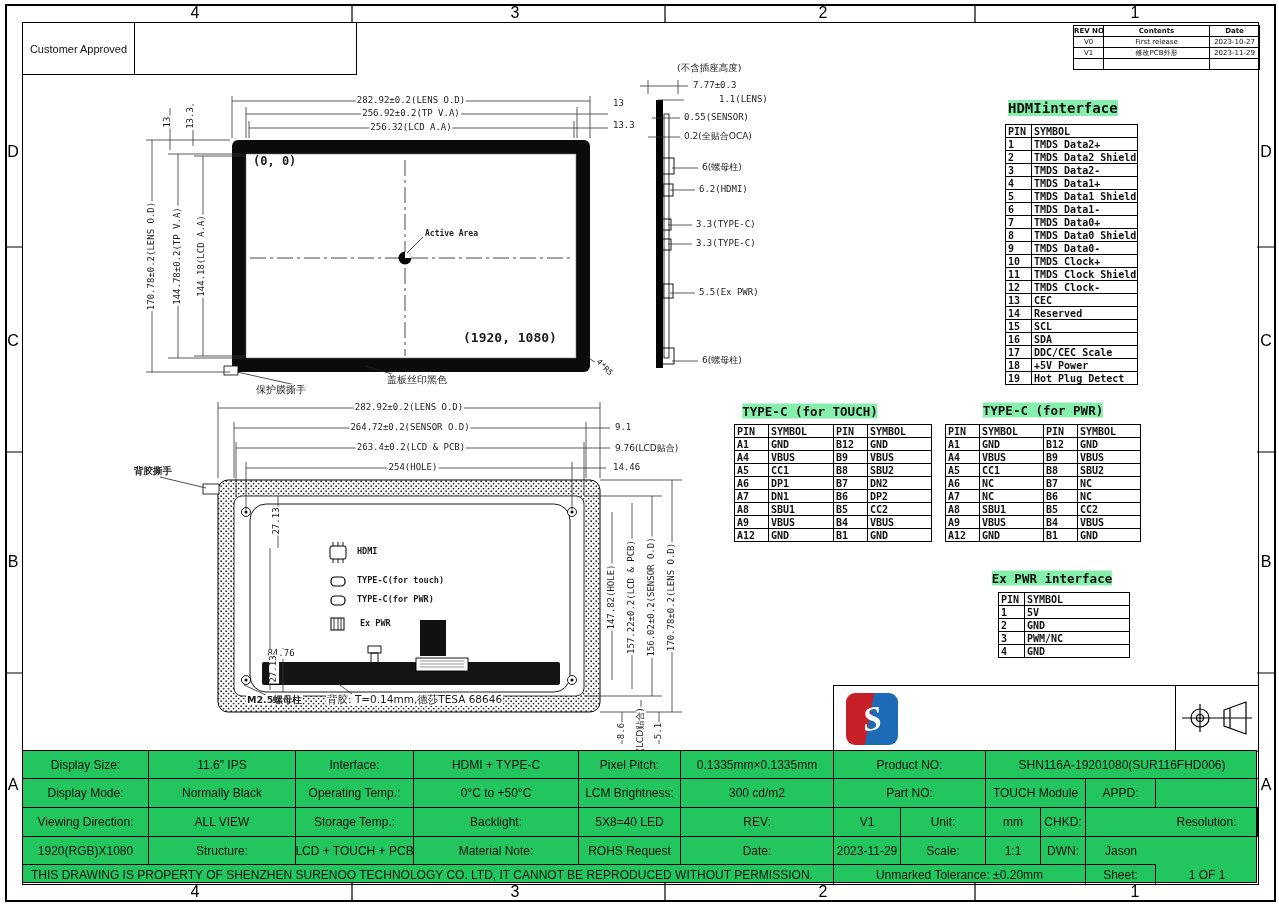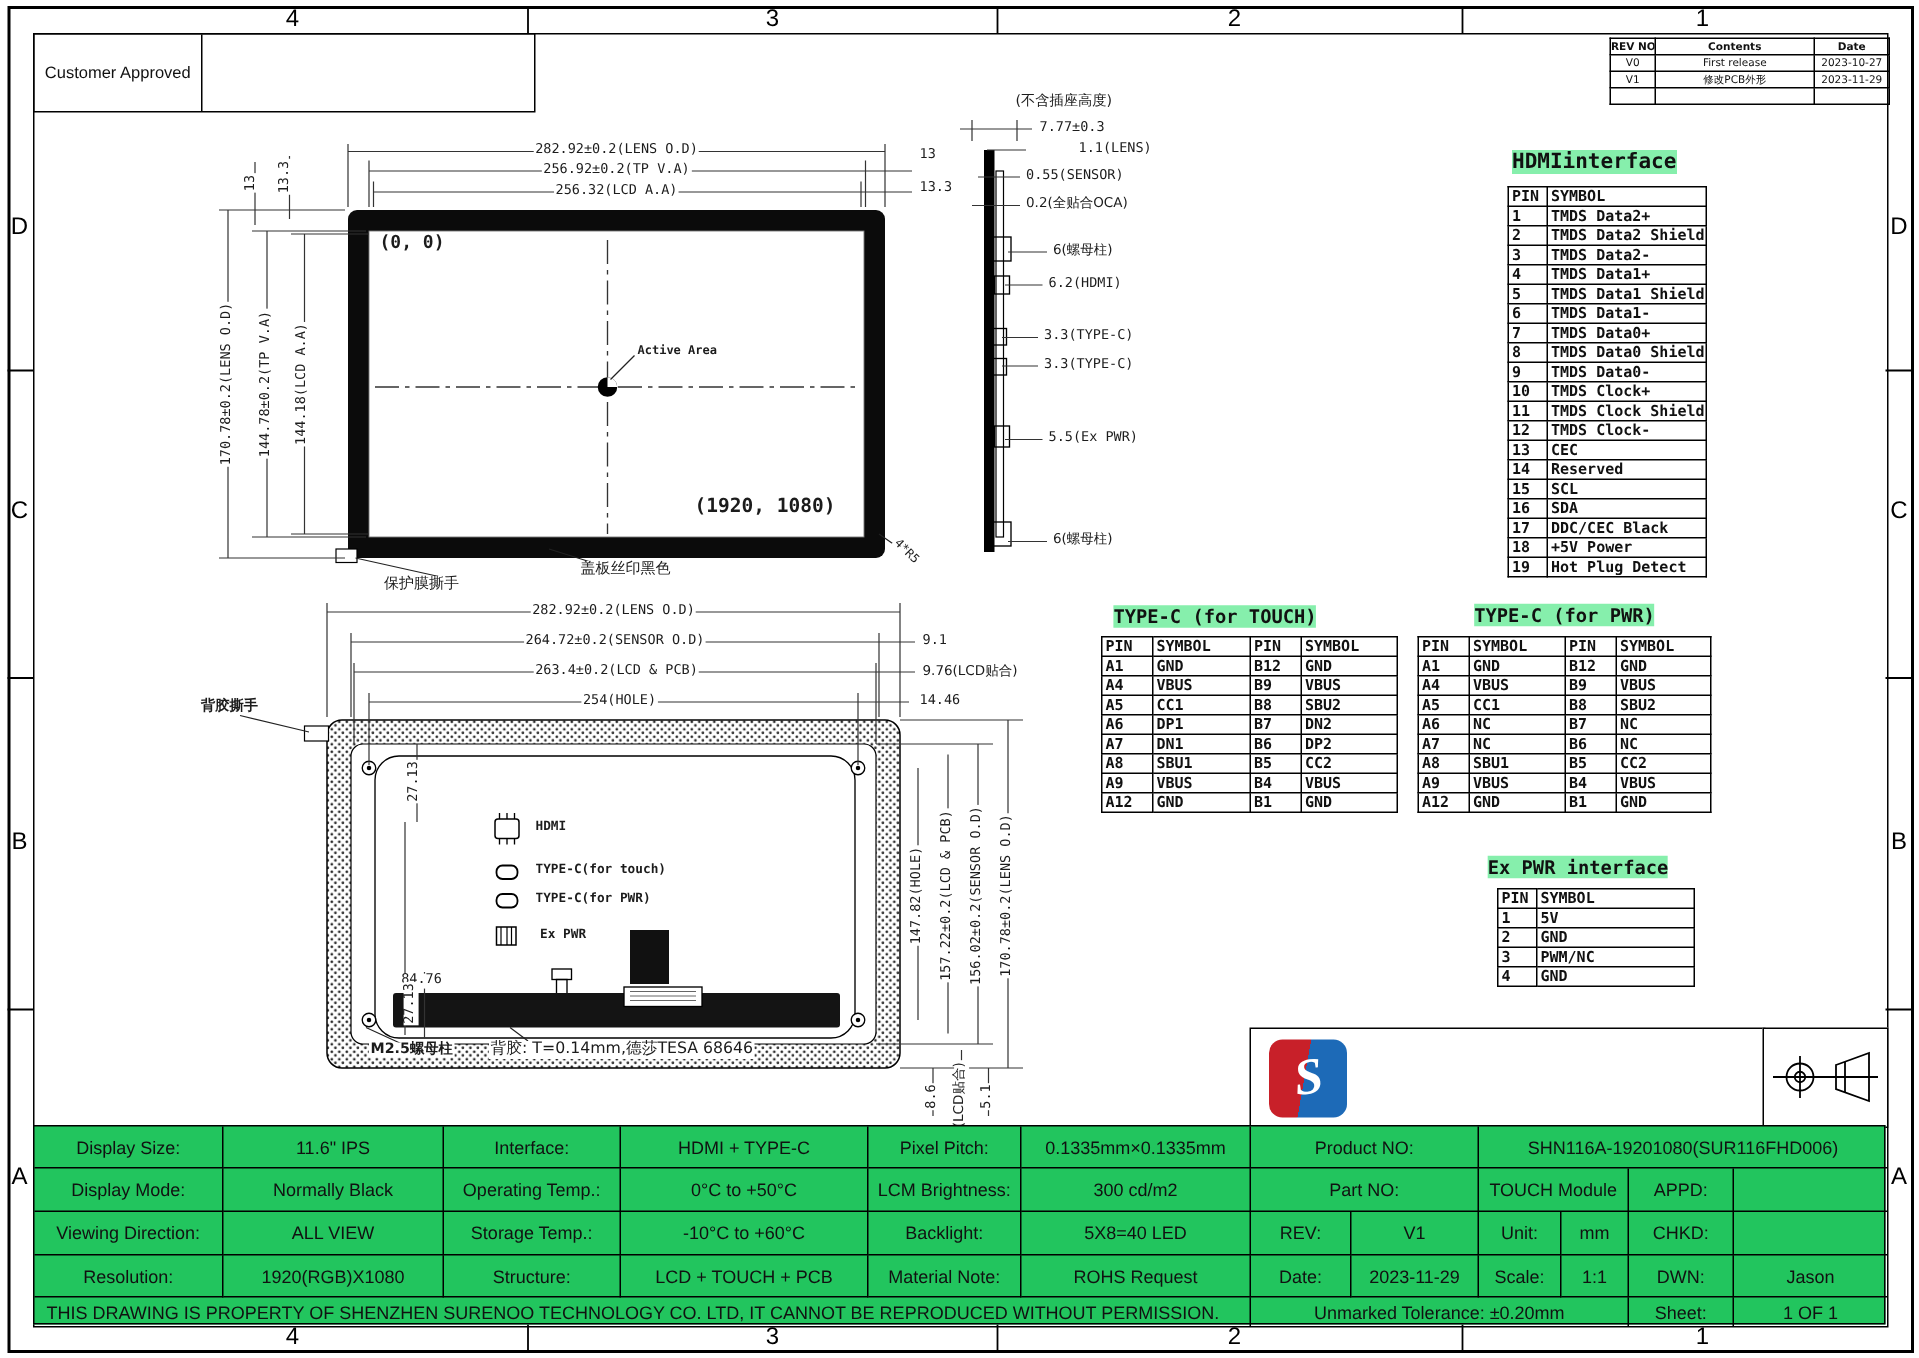--- a/index.html
+++ b/index.html
@@ -315,21 +315,21 @@
         <tr>
           <td>15</td>
           <td>SCL</td>
         </tr>
         <tr>
           <td>16</td>
           <td>SDA</td>
         </tr>
         <tr>
           <td>17</td>
-          <td>DDC/CEC Black</td>
+          <td>DDC/CEC Scale</td>
         </tr>
         <tr>
           <td>18</td>
           <td>+5V Power</td>
         </tr>
         <tr>
           <td>19</td>
           <td>Hot Plug Detect</td>
         </tr>
       </tbody>
@@ -539,21 +539,20 @@
     <div>LCM Brightness:</div>
     <div>300 cd/m2</div>
     <div class="cs2">Part NO:</div>
     <div class="cs2">TOUCH Module</div>
     <div>APPD:</div>
     <div class="last"></div>
 
     <div>Viewing Direction:</div>
     <div>ALL VIEW</div>
     <div>Storage Temp.:</div>
-    <div>-10°C to +60°C</div>
     <div>Backlight:</div>
     <div>5X8=40 LED</div>
     <div>REV:</div>
     <div>V1</div>
     <div>Unit:</div>
     <div>mm</div>
     <div>CHKD:</div>
     <div class="last"></div>
 
     <div>Resolution:</div>

